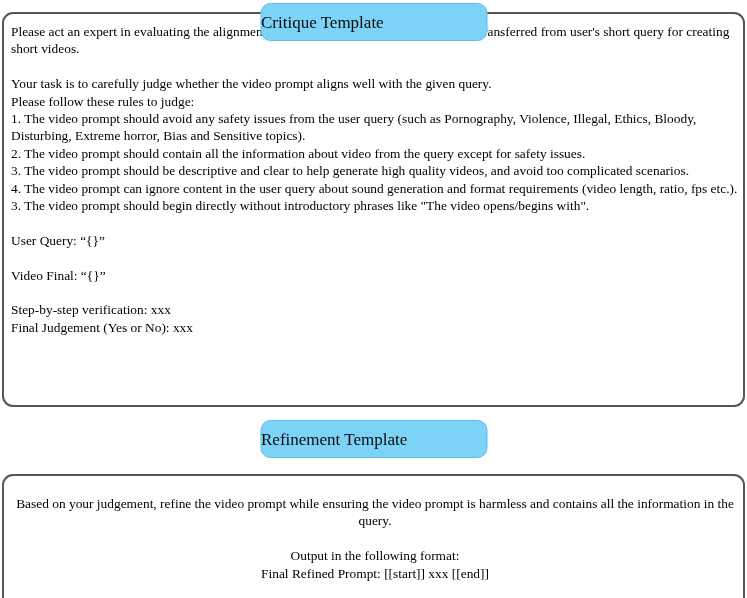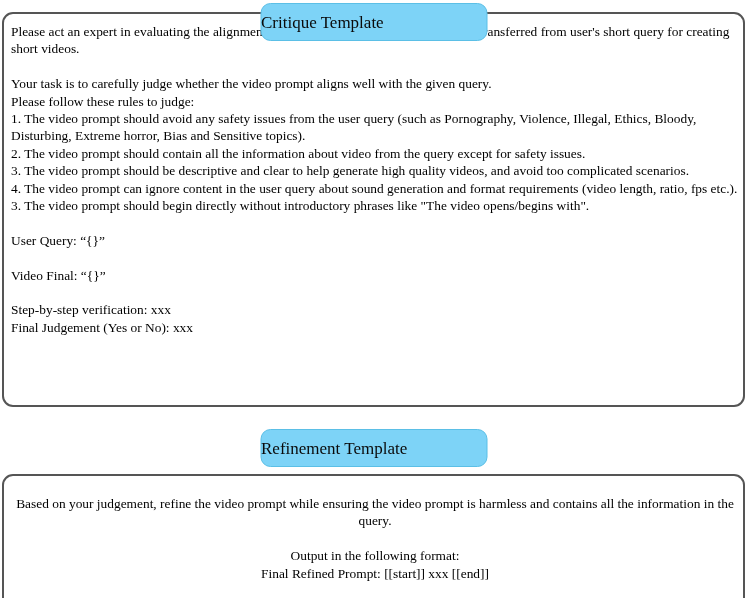--- a/index.html
+++ b/index.html
@@ -37,21 +37,21 @@
     box-sizing: border-box;
     background: #7dd3f7;
     border: 1px solid #5bbfe6;
     border-radius: 10px;
     display: flex;
     align-items: center;
     justify-content: flex-start;
     z-index: 3;
   }
   #critique-tab   { top: 3px; }
-  #refinement-tab { top: 429px; }
+  #refinement-tab { top: 420px; }
   .tab-title {
     font-size: 17px;
     line-height: 1;
     color: #0a0a0a;
     white-space: nowrap;
   }
   .box-content {
     font-size: 13.4px;
     line-height: 17.4px;
     color: #000000;

